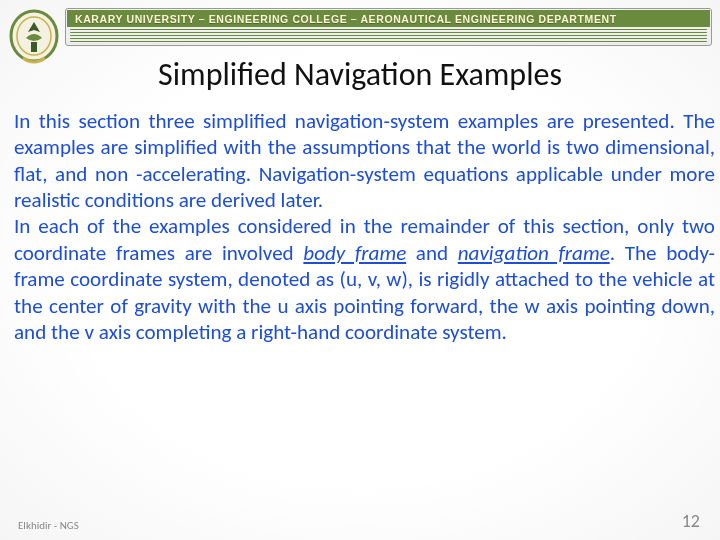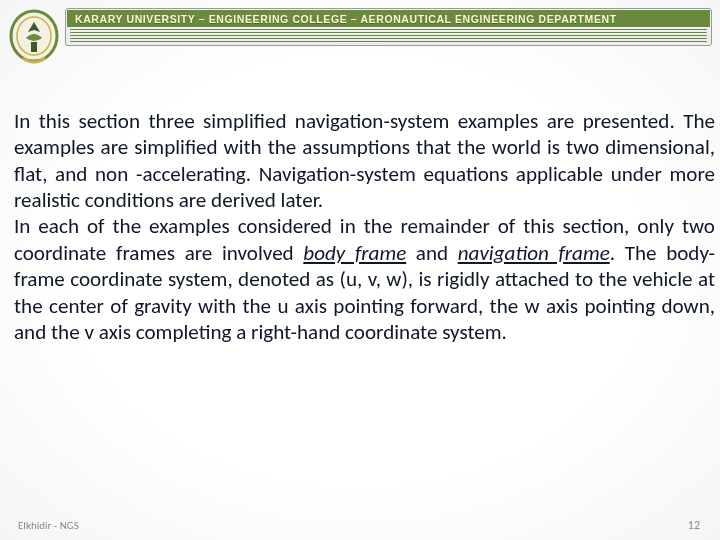--- a/index.html
+++ b/index.html
@@ -86,40 +86,40 @@
   }
   .body-text {
     position: absolute;
     top: 108px;
     left: 14px;
     right: 5px;
     font-size: 21.1px;
     line-height: 1.25;
     text-align: justify;
     text-justify: inter-word;
-    color: #0f172a;
+    color: #1d4ed8;
   }
   .body-text p { margin: 0; }
   .bi { font-weight: 400; font-style: italic; text-decoration: underline; }
   .it { }
 
   .footer-center {
     position: absolute;
     bottom: 8px;
     left: 18px;
     right: 0;
     text-align: left;
     font-size: 11px;
     color: #888;
   }
   .footer-page {
     position: absolute;
     bottom: 8px;
     right: 20px;
-    font-size: 12px;
+    font-size: 18px;
     color: #888;
   }
 
   
   .bg-radial {
     position: absolute;
     inset: 0;
     background: radial-gradient(ellipse at center, rgba(0,0,0,0) 55%, rgba(0,0,0,0.04) 100%);
     pointer-events: none;
   }
@@ -149,20 +149,21 @@
       <div class="banner-lines">
         <div></div>
           <div></div>
           <div></div>
           <div></div>
           <div></div>
       </div>
     </div>
   </div>
 
+  <div class="slide-title">Simplified Navigation Examples</div>
 
   <div class="body-text">
     <p>
       <span>In this section three simplified navigation-system examples are presented. The examples are simplified with the assumptions that the world is two dimensional, flat, and non -accelerating. Navigation-system equations applicable under more realistic conditions are derived later.</span>
     </p>
     <p>
       <span>In each of the examples considered in the remainder of this section, only two coordinate frames are involved </span><span class="bi">body frame</span><span> and </span><span class="bi">navigation frame</span><span>. The body-frame coordinate system, denoted as (</span><span class="it">u, v, w</span><span>), is rigidly attached to the vehicle at the center of gravity with the </span><span class="it">u</span><span> axis pointing forward, the </span><span class="it">w</span><span> axis pointing down, and the </span><span class="it">v</span><span> axis completing a right-hand coordinate system.</span>
     </p>
   </div>
 

